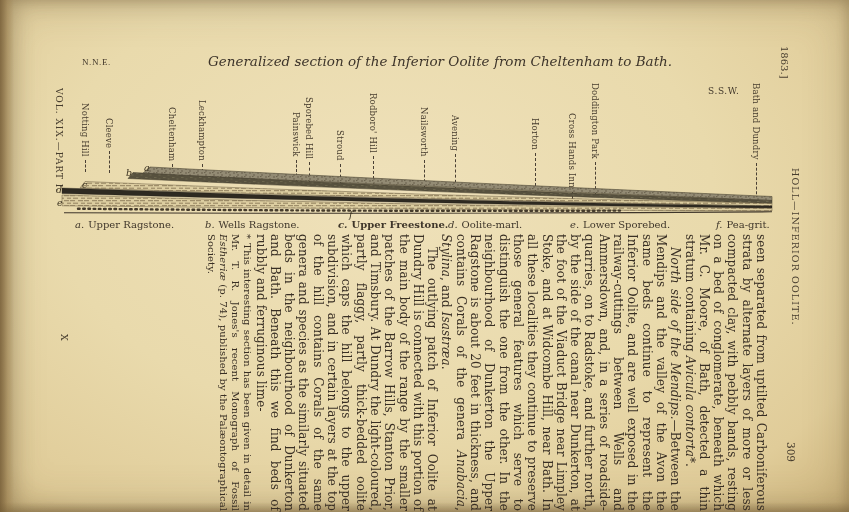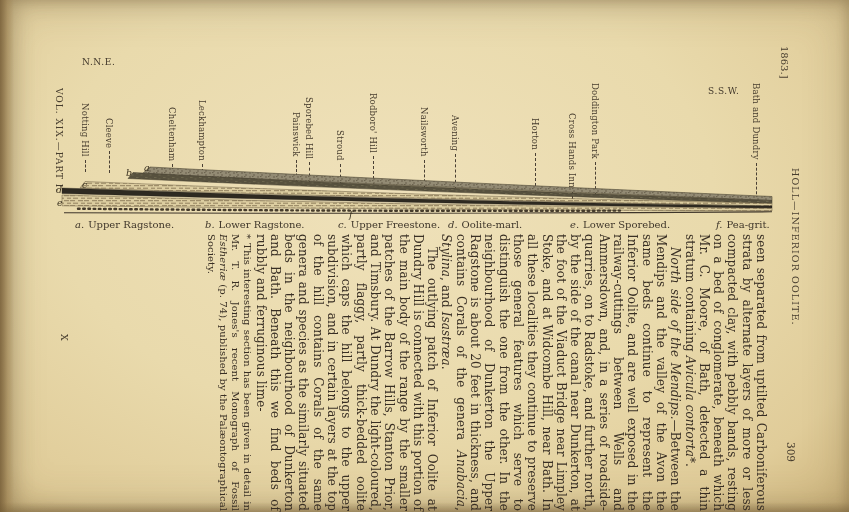--- a/index.html
+++ b/index.html
@@ -40,21 +40,22 @@
   .footnote { margin-top:9px; font-size:10px; line-height:12.2px; }
   .it { font-style:italic; }
 </style>
 </head>
 <body>
 
 <div class="page">
   <div class="gutter"></div>
   <div class="bottom-shade"></div>
 
-  <div class="compass" style="left:82px; top:57px;">N.N.E.</div>
+  <div class="compass" style="left:82px; top:57px;font-family:Liberation Serif, serif;">N.N.E.</div>
+  <div class="diagram-title">Generalized section of the Inferior Oolite from Cheltenham to Bath.</div>
   <div class="compass" style="left:708px; top:62px;margin-top:24px;">S.S.W.</div>
 
   <div class="vside" style="left:790px; top:46px; font-size:10px;">1863.]</div>
   <div class="vside" style="left:801px; top:168px; font-size:9.5px; letter-spacing:1.1px;">HOLL—INFERIOR OOLITE.</div>
   <div class="vside" style="left:797px; top:442px; font-size:10.5px;">309</div>
   <div class="vside" style="left:64px; top:88px; font-size:9px; letter-spacing:1px;">VOL. XIX.—PART I.</div>
   <div class="vside" style="left:70px; top:334px; font-size:9.5px;">X</div>
 
   <div class="vlabel" style="left:91px;  top:103px; width:69px;">
       <span>Notting Hill</span>
@@ -127,22 +128,22 @@
       <text x="144" y="171">a</text>
       <text x="126" y="176">b</text>
       <text x="82" y="188">c</text>
       <text x="56" y="193">d</text>
       <text x="57" y="206">e</text>
       <text x="349" y="218">f</text>
     </g>
   </svg>
 
   <div class="legend-item" style="left:75px;"><i>a.</i><span>Upper Ragstone.</span></div>
-  <div class="legend-item" style="left:205px;"><i>b.</i><span>Lower Ragstone.</span></div>
-  <div class="legend-item" style="left:338px;"><i>c.</i><span>Upper Freestone.</span></div>
+  <div class="legend-item" style="left:205px;"><i>b.</i><span>Wells Ragstone.</span></div>
+  <div class="legend-item" style="left:338px;font-weight:bold;"><i>c.</i><span>Upper Freestone.</span></div>
   <div class="legend-item" style="left:448px;"><i>d.</i><span>Oolite-marl.</span></div>
   <div class="legend-item" style="left:570px;"><i>e.</i><span>Lower Sporebed.</span></div>
   <div class="legend-item" style="left:716px;"><i>f.</i><span>Pea-grit.</span></div>
 
   <div class="body-rot">
     <p><span>seen separated from uptilted Carboniferous strata by alternate layers of more or less compacted clay, with pebbly bands, resting on a bed of conglomerate, beneath which Mr. C. Moore, of Bath, detected a thin stratum containing </span><span class="it">Avicula contorta</span><span>*.</span></p>
     <p class="indent"><span class="it">North side of the Mendips.</span><span>—Between the Mendips and the valley of the Avon the same beds continue to represent the Inferior Oolite, and are well exposed in the railway-cuttings between Wells and Ammersdown, and, in a series of roadside-quarries, on to Radstoke, and further north, by the side of the canal near Dunkerton, at the foot of the Viaduct Bridge near Limpley Stoke, and at Widcombe Hill, near Bath. In all these localities they continue to preserve those general features which serve to distinguish the one from the other. In the neighbourhood of Dunkerton the Upper Ragstone is about 20 feet in thickness, and contains Corals of the genera </span><span class="it">Anabacia</span><span>, </span><span class="it">Stylina</span><span>, and </span><span class="it">Isastræa</span><span>.</span></p>
     <p class="indent">The outlying patch of Inferior Oolite at Dundry Hill is connected with this portion of the main body of the range by the smaller patches of the Barrow Hills, Stanton Prior, and Timsbury. At Dundry the light-coloured, partly flaggy, partly thick-bedded oolite which caps the hill belongs to the upper subdivision, and in certain layers at the top of the hill contains Corals of the same genera and species as the similarly situated beds in the neighbourhood of Dunkerton and Bath. Beneath this we find beds of rubbly and ferruginous lime-</p>
     <p class="footnote"><span>* This interesting section has been given in detail in Mr. T. R. Jones's recent Monograph of Fossil </span><span class="it">Estheriæ</span><span> (p. 74), published by the Palæontographical Society.</span></p>
   </div>

